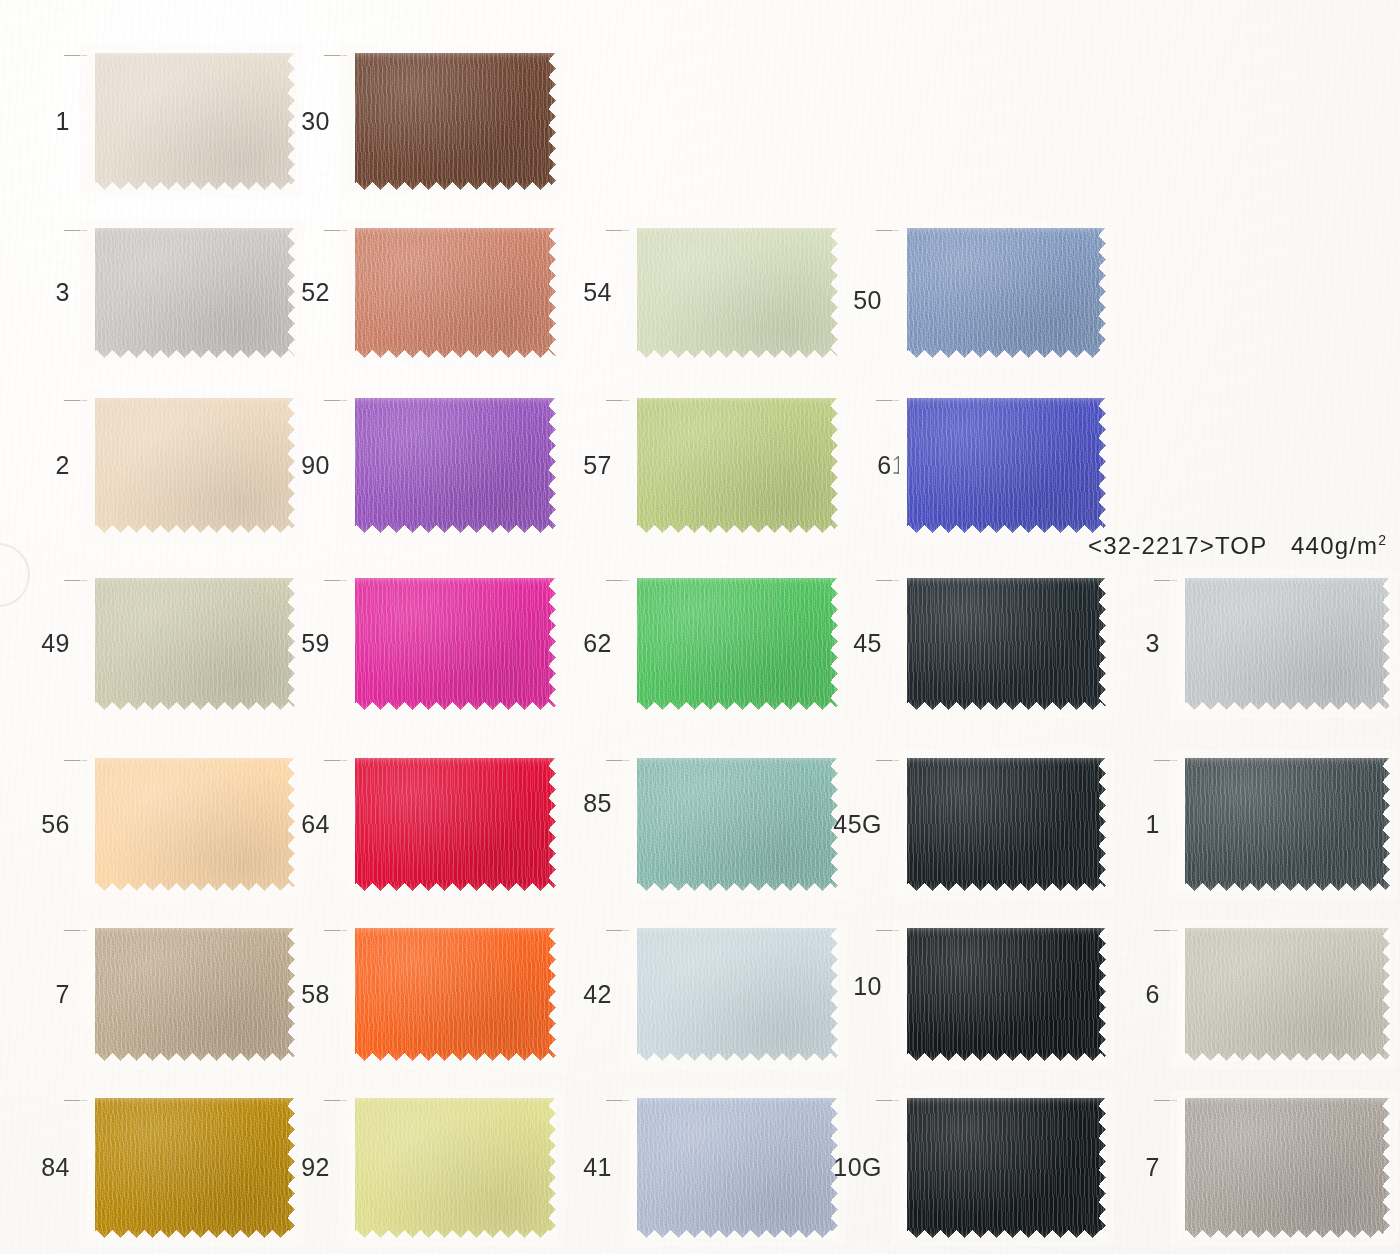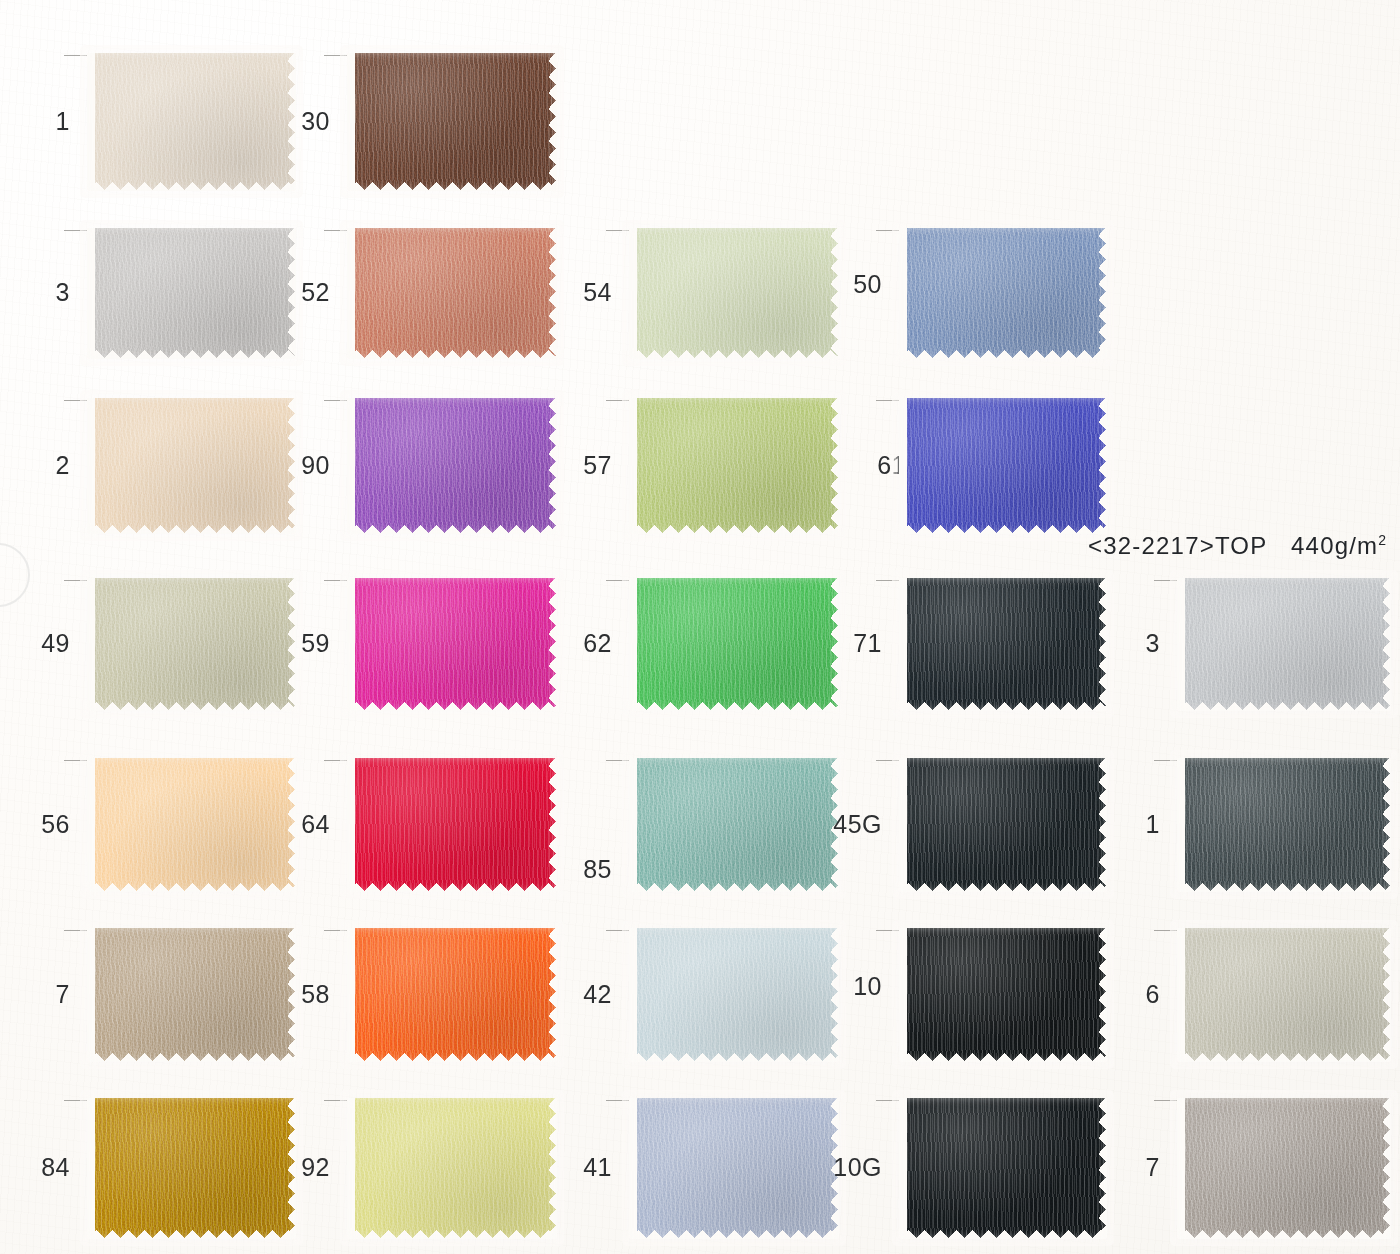--- a/index.html
+++ b/index.html
@@ -179,21 +179,21 @@
         <div class="body" style="background: rgb(211, 220, 187);"></div>
         <div class="teeth-b"></div>
         <div class="teeth-r"></div>
         <div class="teeth-l"></div>
         <div class="fuzz"></div>
         <div class="halo"></div>
       </div>
     </div>
     <div class="swatch-cell">
       <div class="tick" style="left: 876px; top: 230px;"></div>
-      <div class="code" style="left: 772px; width: 110px; top: 272px;">50</div>
+      <div class="code" style="left: 772px; width: 110px; top: 288px;">50</div>
       <div class="sw" style="left: 900px; top: 228px; width: 206px; height: 130px;">
         <div class="body" style="background: rgb(125, 149, 189);"></div>
         <div class="teeth-b"></div>
         <div class="teeth-r"></div>
         <div class="teeth-l"></div>
         <div class="fuzz"></div>
         <div class="halo"></div>
       </div>
     </div>
     <div class="swatch-cell">
@@ -275,21 +275,21 @@
         <div class="body" style="background: rgb(78, 192, 92);"></div>
         <div class="teeth-b"></div>
         <div class="teeth-r"></div>
         <div class="teeth-l"></div>
         <div class="fuzz"></div>
         <div class="halo"></div>
       </div>
     </div>
     <div class="swatch-cell">
       <div class="tick" style="left: 876px; top: 580px;"></div>
-      <div class="code" style="left: 772px; width: 110px; top: 631px;">71</div>
+      <div class="code" style="left: 772px; width: 110px; top: 631px;">45</div>
       <div class="sw" style="left: 900px; top: 578px; width: 206px; height: 132px;">
         <div class="body" style="background: rgb(30, 38, 43);"></div>
         <div class="teeth-b"></div>
         <div class="teeth-r"></div>
         <div class="teeth-l"></div>
         <div class="fuzz"></div>
         <div class="halo"></div>
       </div>
     </div>
     <div class="swatch-cell">
@@ -323,21 +323,21 @@
         <div class="body" style="background: rgb(223, 14, 54);"></div>
         <div class="teeth-b"></div>
         <div class="teeth-r"></div>
         <div class="teeth-l"></div>
         <div class="fuzz"></div>
         <div class="halo"></div>
       </div>
     </div>
     <div class="swatch-cell">
       <div class="tick" style="left: 606px; top: 760px;"></div>
-      <div class="code" style="left: 502px; width: 110px; top: 857px;">85</div>
+      <div class="code" style="left: 502px; width: 110px; top: 791px;">85</div>
       <div class="sw" style="left: 630px; top: 758px; width: 208px; height: 133px;">
         <div class="body" style="background: rgb(133, 184, 174);"></div>
         <div class="teeth-b"></div>
         <div class="teeth-r"></div>
         <div class="teeth-l"></div>
         <div class="fuzz"></div>
         <div class="halo"></div>
       </div>
     </div>
     <div class="swatch-cell">

